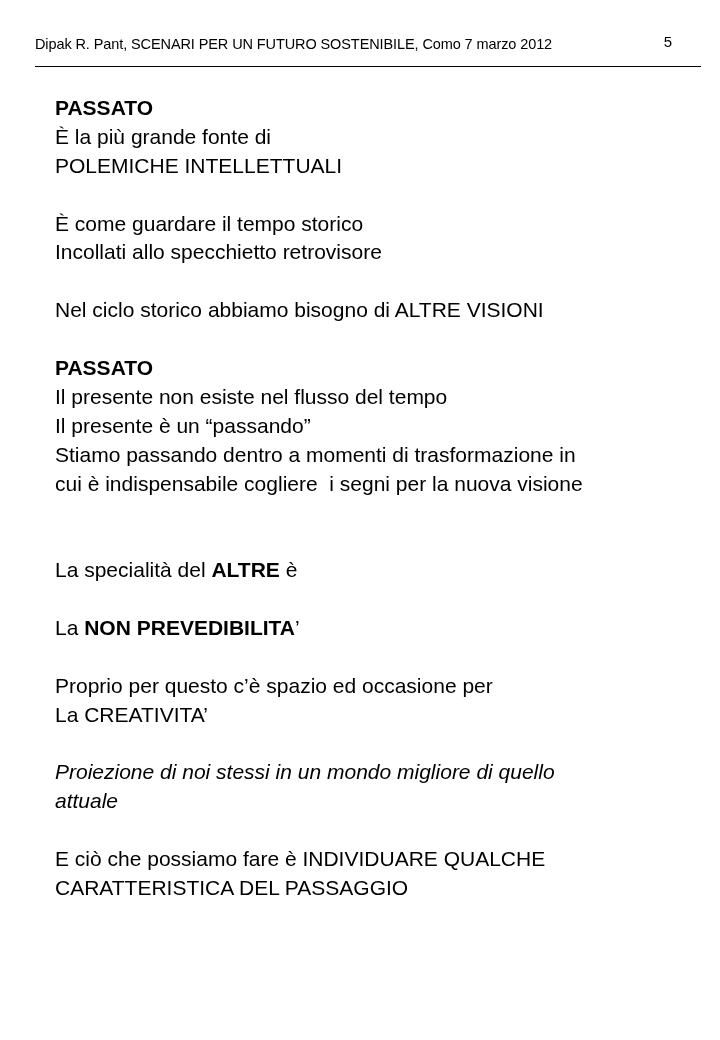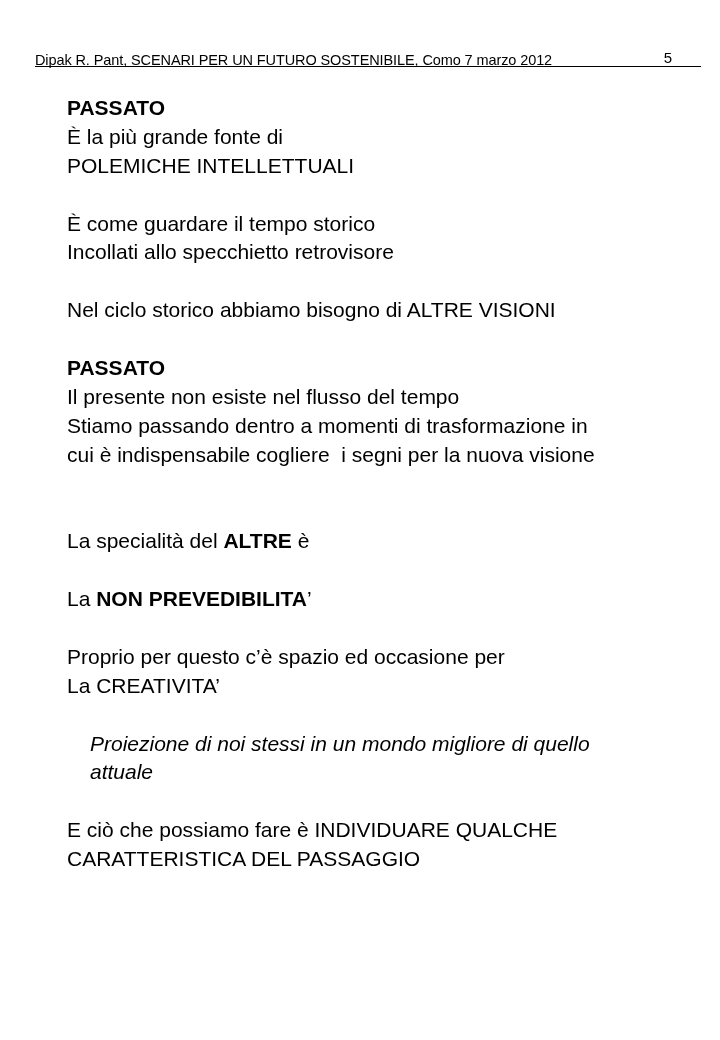--- a/index.html
+++ b/index.html
@@ -1,25 +1,25 @@
 <!DOCTYPE html>
 <html><head>
   <meta charset="utf-8">
   <style>
     html, body { margin: 0; padding: 0; background: #ffffff; }
     body { width: 720px; height: 1040px; position: relative; overflow: hidden; font-family: "Liberation Sans", sans-serif; color: #000; }
-    .header { position: absolute; left: 35px; top: 46px; width: 665px; height: 28px; }
+    .header { position: absolute; left: 35px; top: 30px; width: 665px; height: 28px; }
     .header-title { position: absolute; left: 0; top: 6px; font-size: 14.5px; letter-spacing: -0.1px; white-space: nowrap; }
     .page-num { position: absolute; right: 28px; top: 3px; font-size: 15px; }
     .header-rule { position: absolute; left: 35px; top: 66px; width: 666px; height: 1px; background: #000; }
-    .body { position: absolute; left: 67px; top: 94px; width: 630px; font-size: 21px; line-height: 28.9px; }
+    .body { position: absolute; left: 55px; top: 94px; width: 630px; font-size: 21px; line-height: 28.9px; }
     .line { white-space: pre; height: 28.9px; }
     .blank { height: 28.9px; }
     b { font-weight: bold; }
-    i { font-style: italic; margin-left: 23px; }
+    i { font-style: italic; }
   </style>
 </head>
 <body>
 
 <div class="header">
   <span class="header-title">Dipak R. Pant, SCENARI PER UN FUTURO SOSTENIBILE, Como 7 marzo 2012</span>
   <span class="page-num">5</span>
 </div>
 <div class="header-rule"></div>
 
@@ -32,20 +32,21 @@
     <div class="line">È come guardare il tempo storico</div>
     <div class="line">Incollati allo specchietto retrovisore</div>
     <div class="blank"></div>
     <div class="line">Nel ciclo storico abbiamo bisogno di ALTRE VISIONI</div>
     <div class="blank"></div>
   </section>
 
   <section>
     <div class="line"><b>PASSATO</b></div>
     <div class="line">Il presente non esiste nel flusso del tempo</div>
+    <div class="line">Il presente è un “passando”</div>
     <div class="line">Stiamo passando dentro a momenti di trasformazione in</div>
     <div class="line">cui è indispensabile cogliere  i segni per la nuova visione</div>
     <div class="blank"></div>
     <div class="blank"></div>
   </section>
 
   <section>
     <div class="line"><span>La specialità del </span><b>ALTRE</b><span> è</span></div>
     <div class="blank"></div>
     <div class="line"><span>La </span><b>NON PREVEDIBILITA</b><span>’</span></div>

